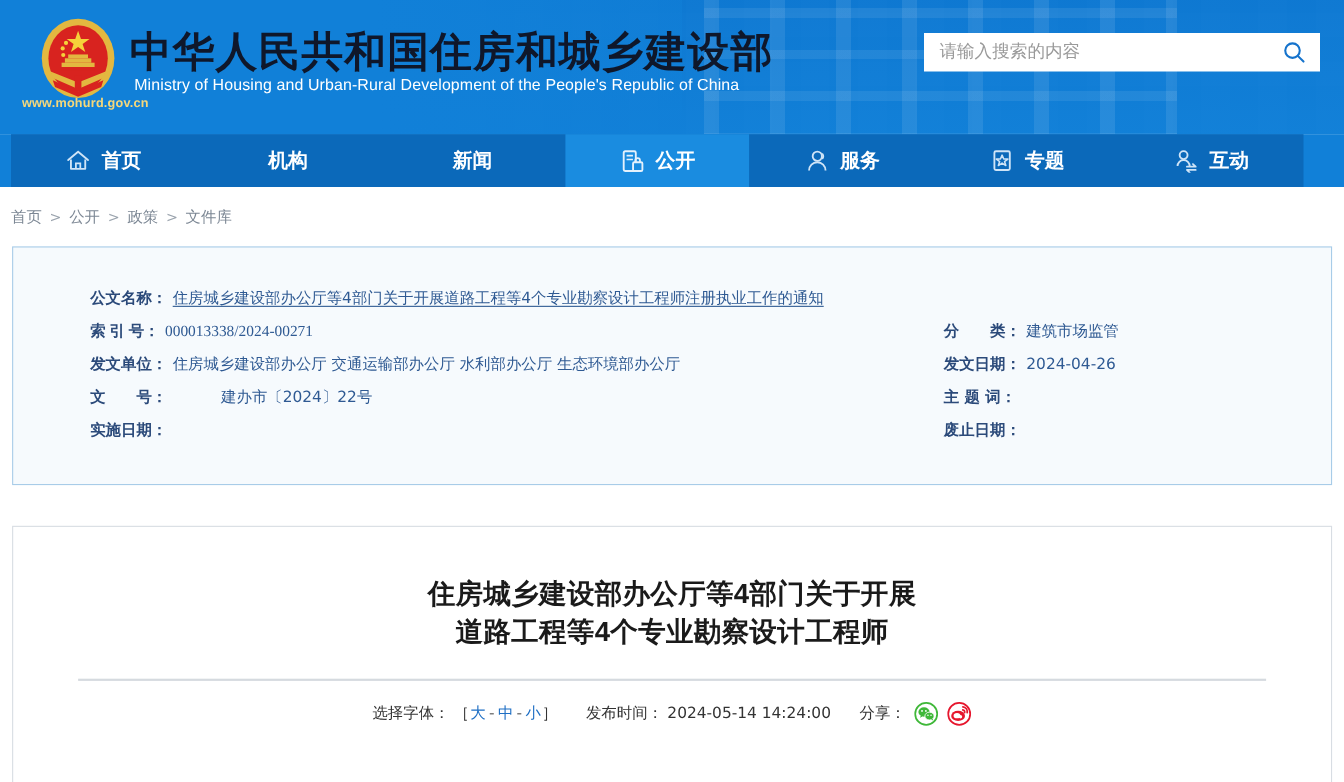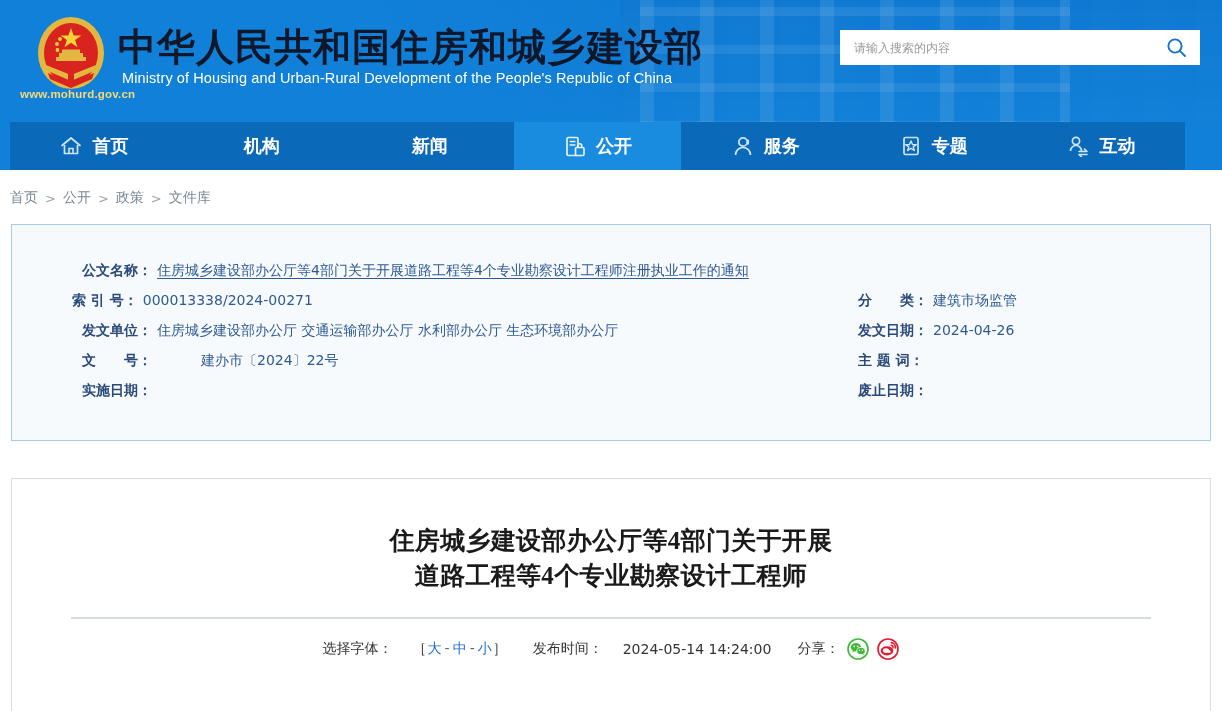--- a/index.html
+++ b/index.html
@@ -94,23 +94,23 @@
     background: #ffffff;
     display: flex;
     align-items: center;
   }
   .search-input {
     flex: 1;
     border: none;
     outline: none;
     height: 100%;
     padding: 0 14px;
-    font-size: 12px;
+    font-size: 16px;
     color: #333;
-    font-family: Liberation Sans, sans-serif;
+    font-family: Liberation Serif, serif;
     background: transparent;
   }
   .search-input::placeholder { color: #9a9a9a; }
   .search-btn {
     width: 48px; height: 100%;
     border: none; background: transparent;
     cursor: pointer;
     display: flex; align-items: center; justify-content: center;
   }
 
@@ -196,21 +196,21 @@
     font-weight: normal;
   }
   .info-value.link {
     text-decoration: underline;
     text-underline-offset: 3px;
     cursor: pointer;
   }
   .info-value .unit + .unit { margin-left: 0; }
 
   .col-left-1  { left: 82px;  top: 262px; }
-  .col-left-2  { left: 72px;  top: 292px; }
+  .col-left-2  { left: 82px;  top: 292px; font-family: Liberation Serif, serif; }
   .col-left-3  { left: 82px;  top: 322px; }
   .col-left-4  { left: 82px;  top: 352px; gap: 44px; }
   .col-left-5  { left: 82px;  top: 382px; }
   .col-right-1 { left: 858px; top: 292px; }
   .col-right-2 { left: 858px; top: 322px; }
   .col-right-3 { left: 858px; top: 352px; }
   .col-right-4 { left: 858px; top: 382px; }
 
   
   .doc-card {
@@ -222,41 +222,41 @@
     overflow: hidden;
   }
   .doc-title {
     margin: 44px auto 0;
     width: 640px;
     text-align: center;
     font-size: 25px;
     font-weight: bold;
     line-height: 35px;
     color: #1a1a1a;
-    font-family: Liberation Serif, serif;
+    font-family: Liberation Sans, sans-serif;
     letter-spacing: 0.3px;
   }
   .doc-divider {
     margin: 24px auto 0;
     width: 1080px;
     height: 2px;
     background: #d5dadf;
   }
   .doc-meta {
     margin-top: 19px;
     display: flex;
     align-items: center;
     justify-content: center;
     gap: 26px;
     font-size: 14px;
     color: #333333;
     font-family: "DejaVu Sans", "Liberation Sans", sans-serif;
     white-space: nowrap;
   }
-  .meta-group { display: flex; align-items: center; gap: 20px; }
+  .meta-group { display: flex; align-items: center; gap: 4px; }
   .font-sizes { color: #333; }
   .font-sizes .fs { color: #1f6fc4; cursor: pointer; padding: 0 1px; }
   .font-sizes .dash { color: #666; padding: 0 2px; }
   .share-group { display: flex; align-items: center; gap: 8px; }
   .share-icon { width: 22px; height: 22px; cursor: pointer; display:block; }
 </style>
 </head>
 <body>
 
 <div class="banner">

